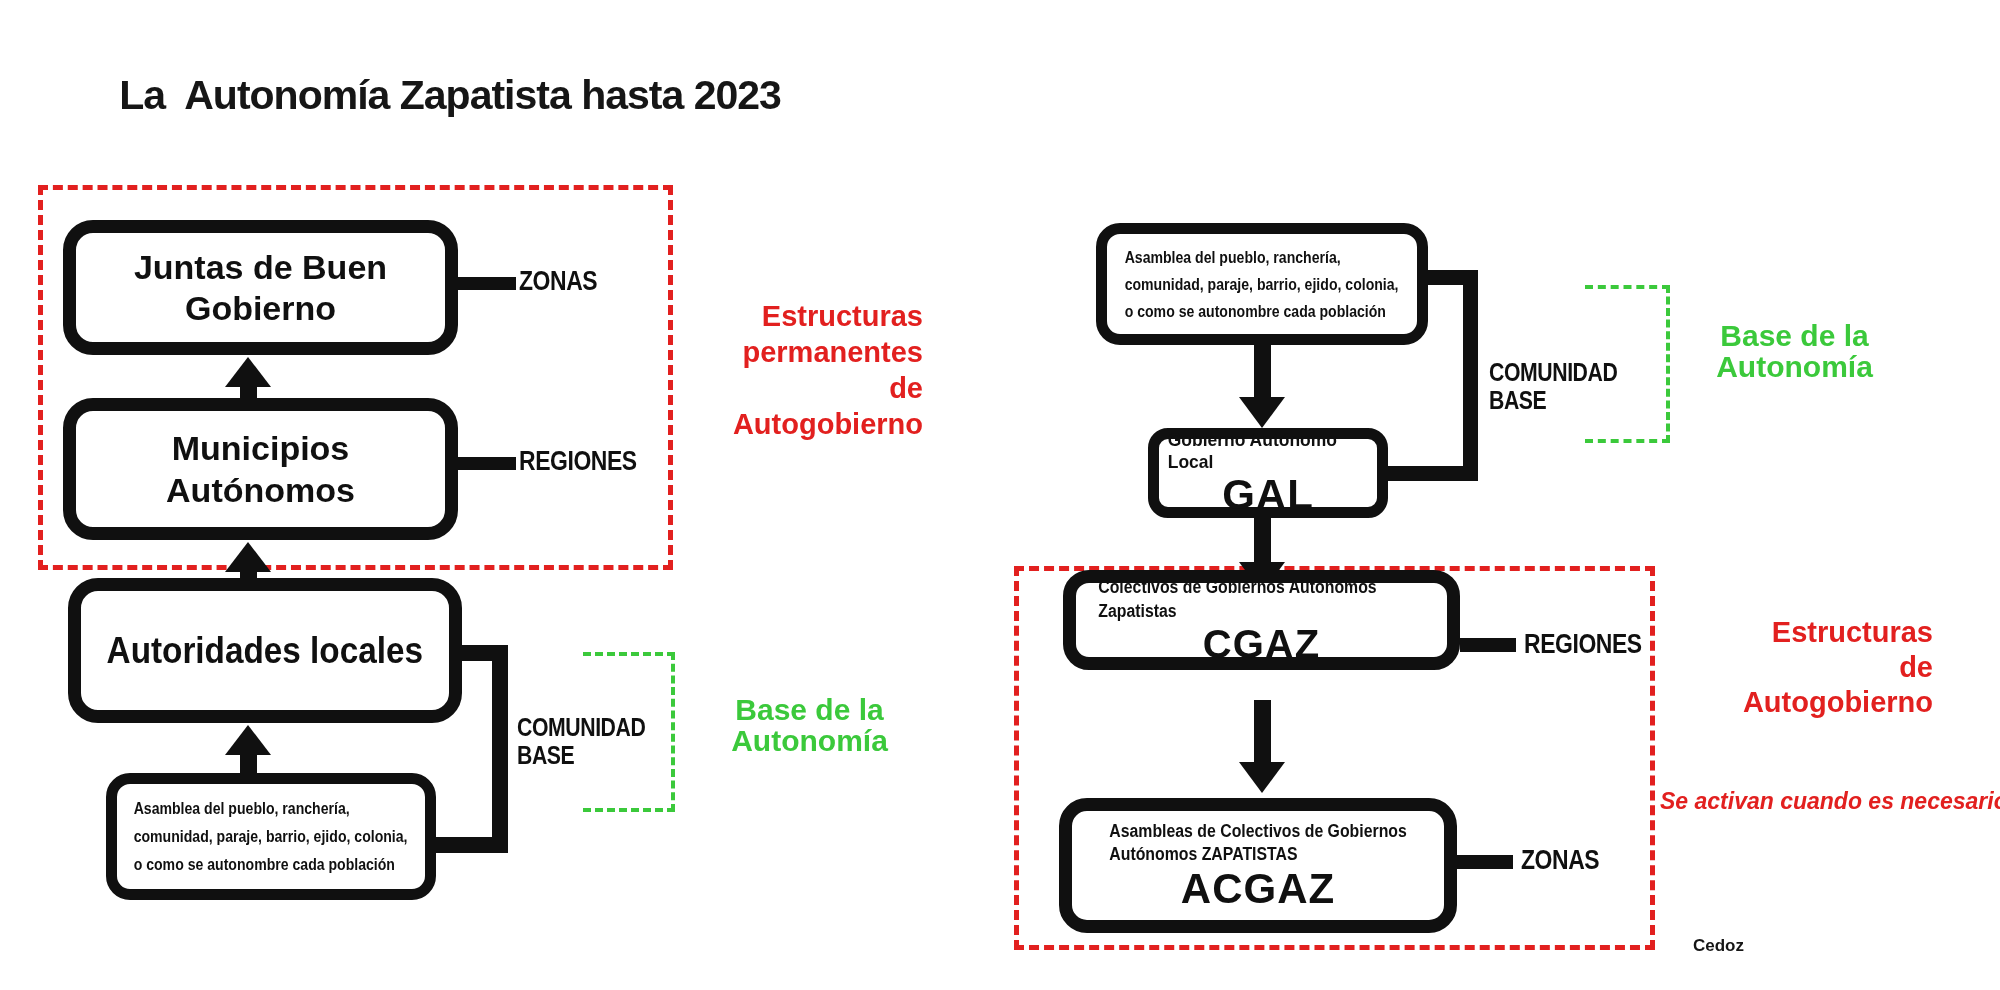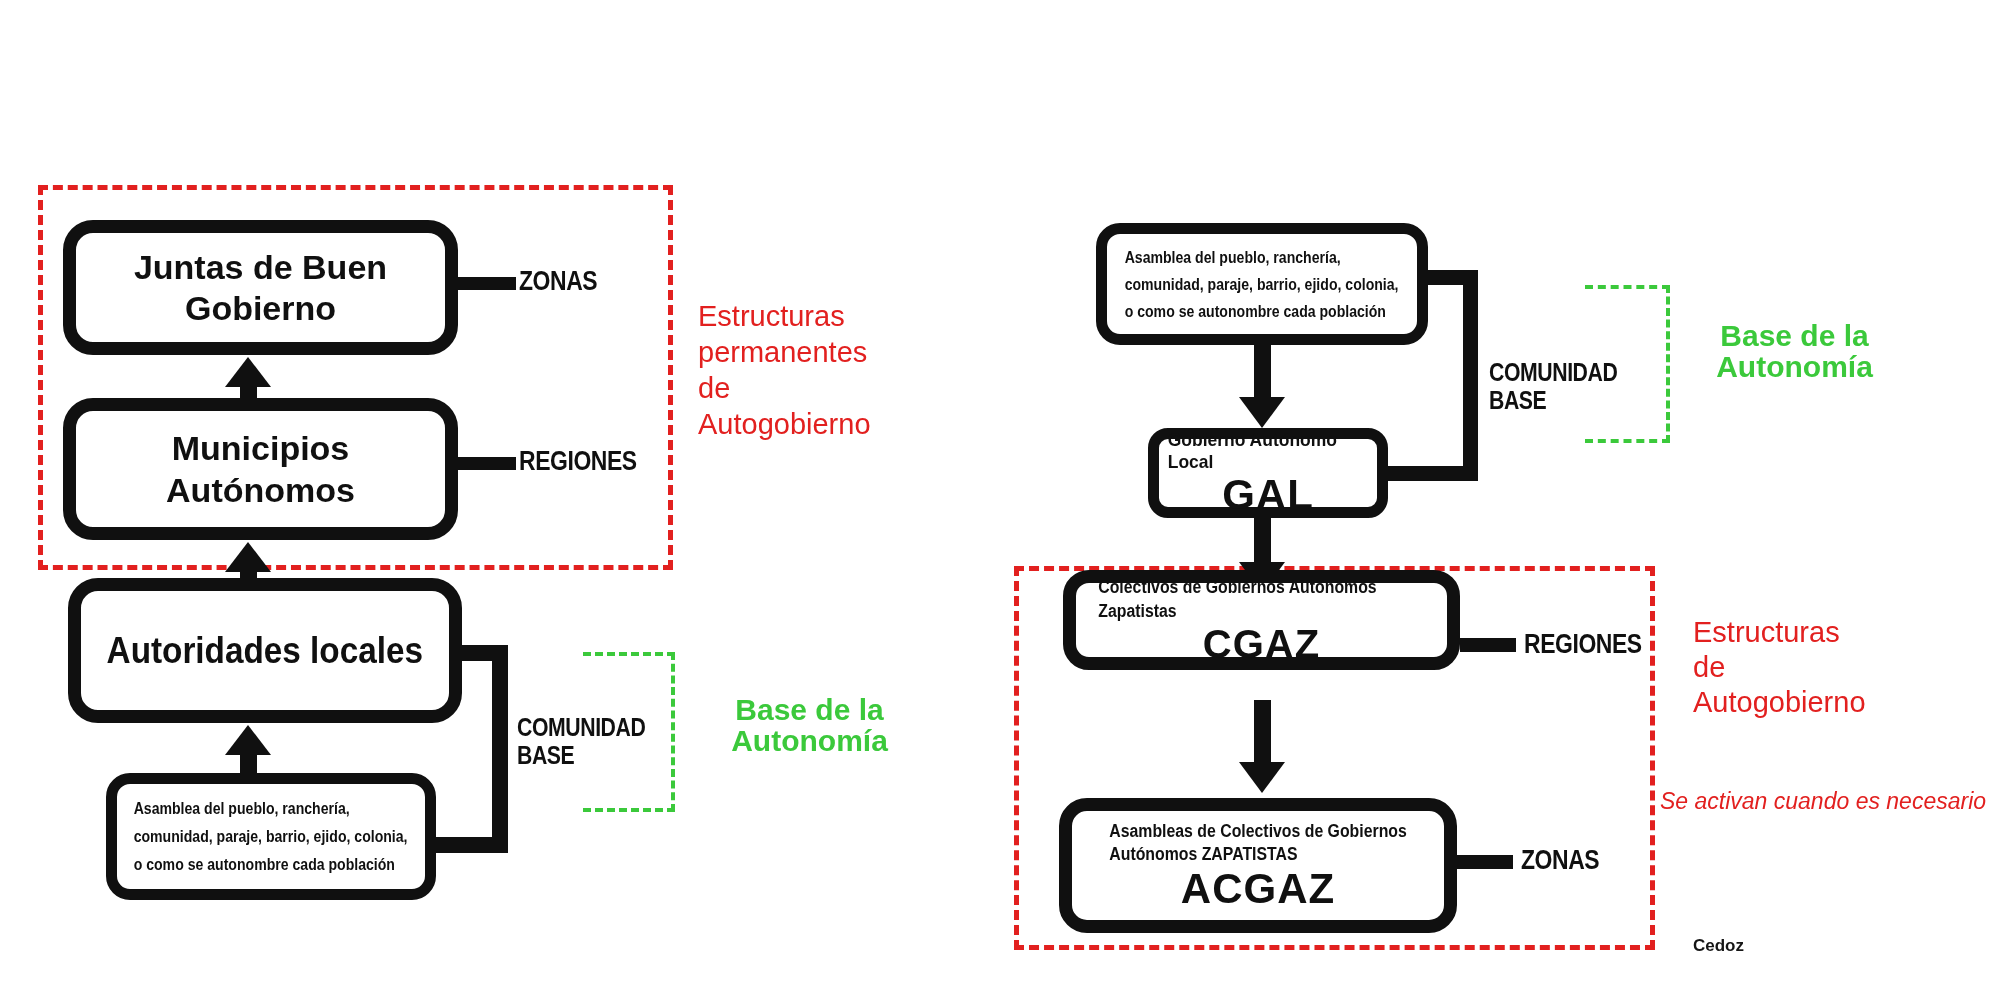--- a/index.html
+++ b/index.html
@@ -13,39 +13,40 @@
   .abs{position:absolute;}
   .title{font-weight:bold;color:#161616;text-align:center;white-space:pre;letter-spacing:-1px;}
   .dashed-red{border:5px dashed var(--red);}
   .node{background:#fff;border:13px solid var(--black);display:flex;flex-direction:column;
         align-items:center;justify-content:center;text-align:left;color:var(--black);font-weight:bold;}
   .bar{background:var(--black);}
   .tag{transform:scaleX(.85);transform-origin:left top;}
   .tag div{font-weight:bold;color:var(--black);white-space:nowrap;letter-spacing:-0.5px;}
   .squeeze{transform:scaleX(.88);transform-origin:center;}
   .squeeze div{white-space:nowrap;}
-  .note-red{color:var(--red);font-weight:normal;text-align:left;}
+  .note-red{color:var(--red);font-weight:bold;text-align:right;}
   .note-green{color:var(--green);font-weight:bold;text-align:center;}
   .bracket{border-top:4px dashed var(--green);border-right:4px dashed var(--green);
            border-bottom:4px dashed var(--green);}
   .arrow{position:absolute;display:flex;flex-direction:column;align-items:center;}
   .arrow .shaft{width:17px;flex:1;background:var(--black);}
   .head-up{width:0;height:0;border-left:23px solid transparent;border-right:23px solid transparent;
            border-bottom:30px solid var(--black);}
   .head-down{width:0;height:0;border-left:23px solid transparent;border-right:23px solid transparent;
            border-top:31px solid var(--black);}
   .sub{font-weight:bold;color:var(--black);}
   .acr{font-weight:bold;color:var(--black);letter-spacing:1px;}
   .credit{font-weight:bold;color:#161616;}
 </style>
 </head>
 <body>
 
 <div id="canvas">
 
+  <div class="abs title" style="left:85px;top:72px;width:730px;font-size:41px;">La  Autonomía Zapatista hasta 2023</div>
 
   <div class="abs dashed-red" style="left:38px;top:185px;width:635px;height:385px;"></div>
 
   <div class="abs node" style="left:63px;top:220px;width:395px;height:135px;border-radius:30px;font-size:34px;line-height:41px;">
     <div>Juntas de Buen</div>
     <div>Gobierno</div>
   </div>
   <div class="abs bar" style="left:458px;top:277px;width:58px;height:13px;"></div>
   <div class="abs tag" style="left:519px;top:266px;font-size:27px;line-height:31px;">
     <div>ZONAS</div>

